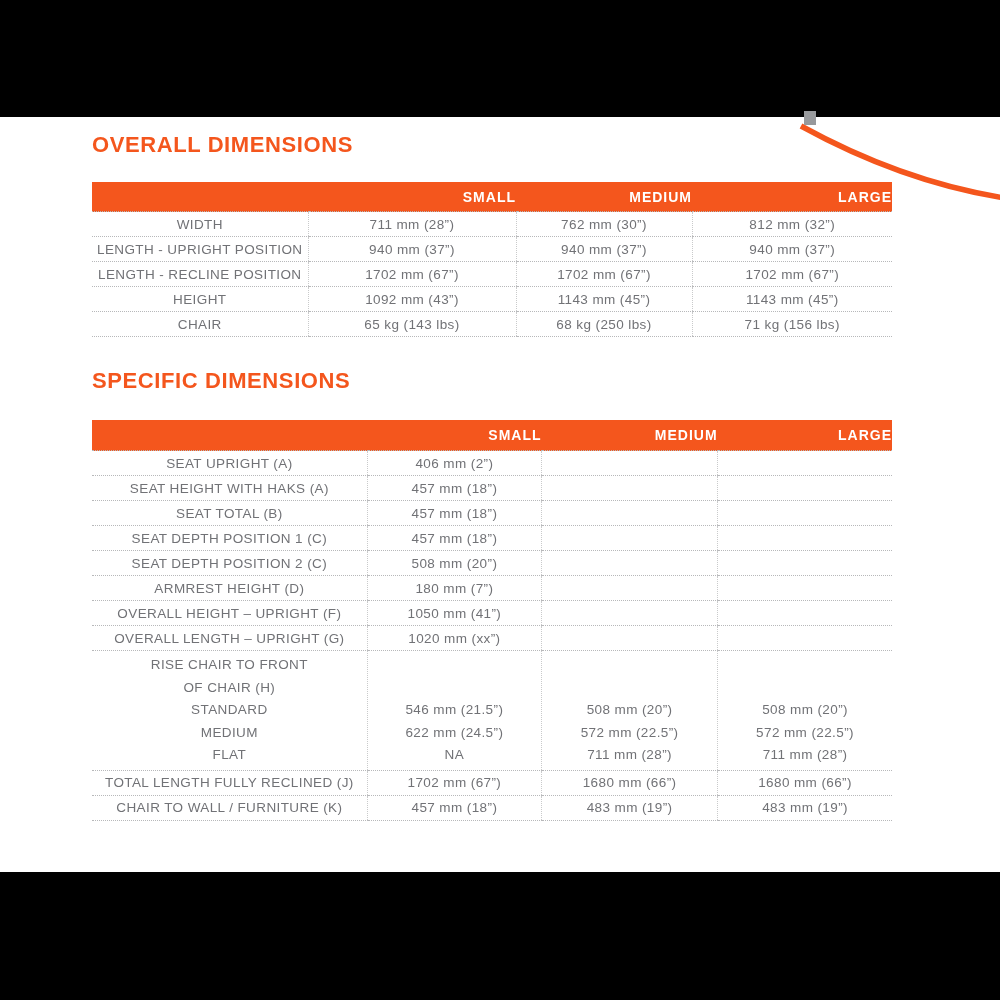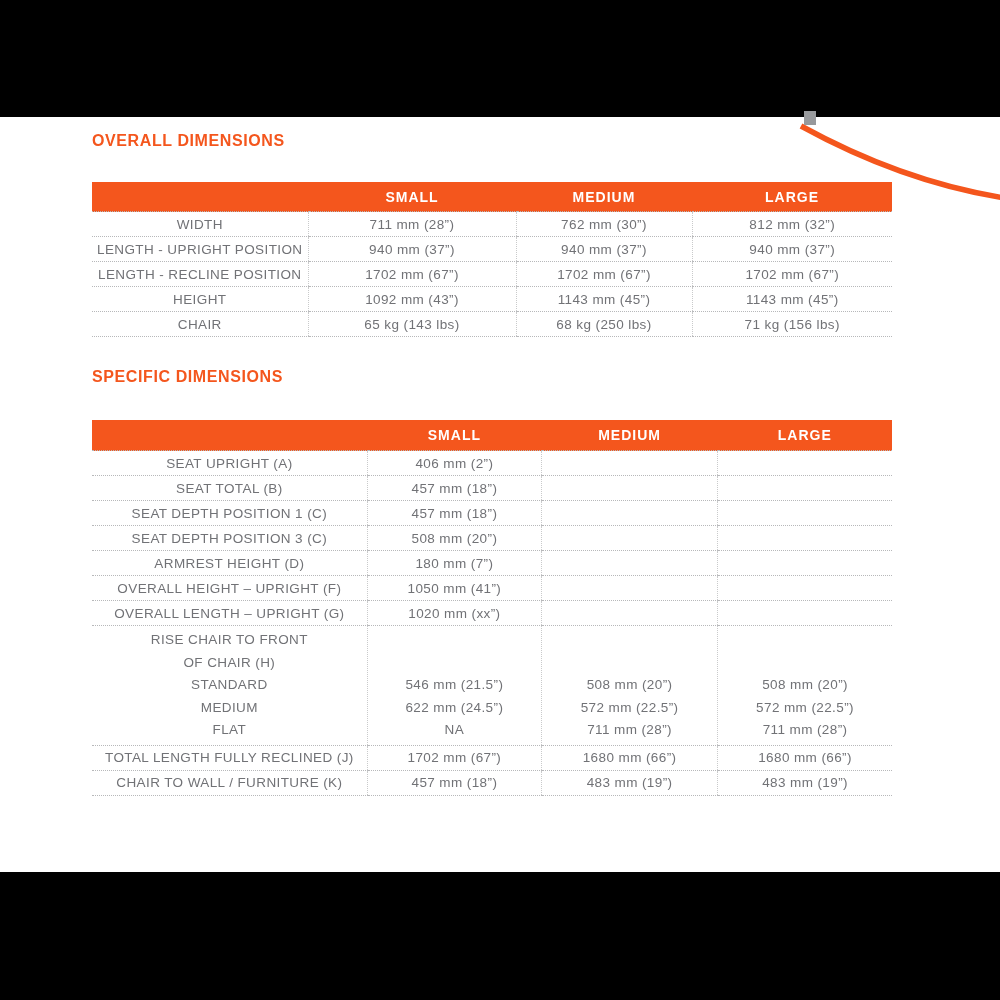--- a/index.html
+++ b/index.html
@@ -15,35 +15,35 @@
     position:absolute;left:0;top:117px;width:1000px;height:755px;
     background:var(--paper,#fff);
   }
   .arc-svg{position:absolute;left:0;top:0;width:1000px;height:120px;pointer-events:none;}
   .notch{
     position:absolute;left:804px;top:111px;width:12px;height:14px;
     background:var(--notch,#97999C);z-index:3;
   }
   .section-title{
     position:absolute;left:92px;margin:0;
-    font-size:16px;font-weight:bold;letter-spacing:.6px;
+    font-size:22px;font-weight:bold;letter-spacing:.6px;
     color:var(--accent,#F4561D);
   }
   #title-0{top:15px;}
   #title-1{top:251px;}
   table{
     position:absolute;left:92px;width:800px;
     border-collapse:collapse;table-layout:fixed;
   }
   #table-0{top:65px;}
   #table-1{top:303px;}
   thead th{
     background:var(--accent,#F4561D);
     color:#fff;font-size:14px;font-weight:bold;letter-spacing:1px;
-    height:29px;padding:0;text-align:center;
+    height:29px;padding:0;text-align:right;
     border-bottom:1px dotted var(--divider,#B7B8BA);
   }
   #table-1 thead th{height:30px;}
   tbody td{
     height:25px;padding:0 4px;box-sizing:border-box;
     font-size:13.5px;color:var(--text,#717276);
     letter-spacing:.4px;text-align:center;vertical-align:middle;
     border-bottom:1px dotted var(--divider,#B7B8BA);
     white-space:nowrap;overflow:hidden;
   }
@@ -131,33 +131,39 @@
           </tr>
         </thead>
         <tbody>
           <tr>
             <td>SEAT UPRIGHT (A)</td>
             <td>406 mm (2”)</td>
             <td></td>
             <td></td>
           </tr>
           <tr>
+            <td>SEAT HEIGHT WITH HAKS (A)</td>
+            <td>457 mm (18”)</td>
+            <td></td>
+            <td></td>
+          </tr>
+          <tr>
             <td>SEAT TOTAL (B)</td>
             <td>457 mm (18”)</td>
             <td></td>
             <td></td>
           </tr>
           <tr>
             <td>SEAT DEPTH POSITION 1 (C)</td>
             <td>457 mm (18”)</td>
             <td></td>
             <td></td>
           </tr>
           <tr>
-            <td>SEAT DEPTH POSITION 3 (C)</td>
+            <td>SEAT DEPTH POSITION 2 (C)</td>
             <td>508 mm (20”)</td>
             <td></td>
             <td></td>
           </tr>
           <tr>
             <td>ARMREST HEIGHT (D)</td>
             <td>180 mm (7”)</td>
             <td></td>
             <td></td>
           </tr>

